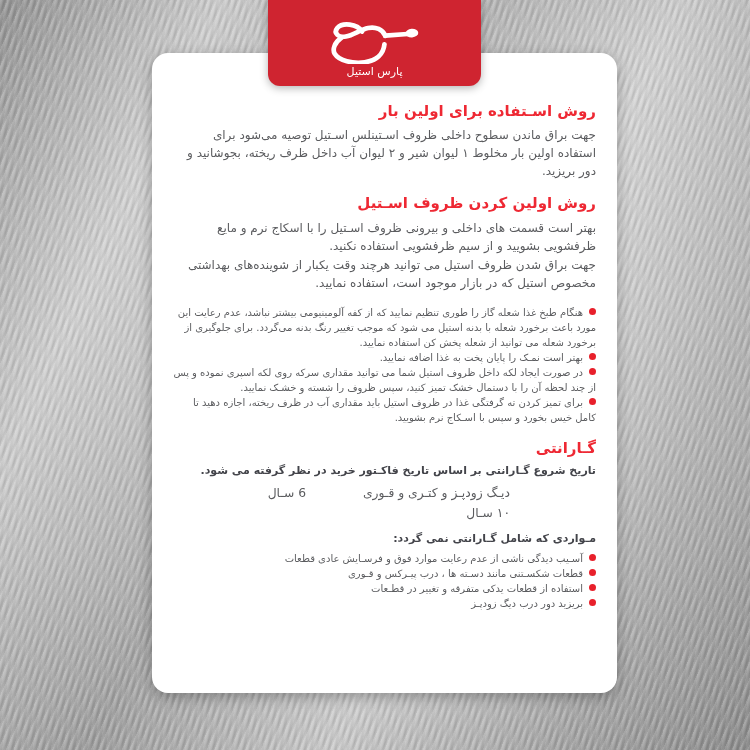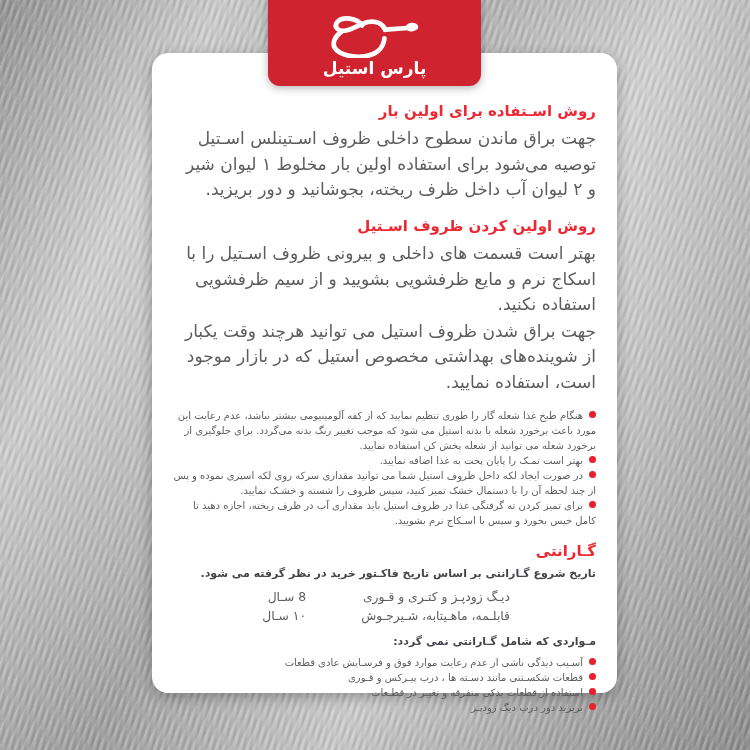--- a/index.html
+++ b/index.html
@@ -31,29 +31,29 @@
   }
   .badge{
     position:absolute;left:268px;top:0;width:213px;height:86px;
     background:#cf2430;border-radius:0 0 12px 12px;
     box-shadow:0 2px 8px rgba(0,0,0,0.30);
     display:flex;flex-direction:column;align-items:center;justify-content:flex-end;
     padding-bottom:9px;box-sizing:border-box;
   }
   .badge svg{display:block;margin-bottom:2px;}
   .brand{
-    color:#ffffff;font-size:17px;font-weight:bold;line-height:1;
+    color:#ffffff;font-size:11px;font-weight:normal;line-height:1;
     letter-spacing:0;
   }
   h2.sec-h{
     margin:0 0 5px 0;font-size:15px;font-weight:bold;color:#ee2833;line-height:1.35;
   }
   .sec{margin-bottom:13px;}
   p.body{
-    margin:0 0 1px 0;font-size:17px;line-height:1.5;color:#5b5c5f;
+    margin:0 0 1px 0;font-size:12px;line-height:1.5;color:#5b5c5f;
   }
   p.body + p.body{margin-top:0;}
   .bold-line{
     margin:2px 0 4px 0;font-size:11px;line-height:1.5;color:#43444a;font-weight:bold;
   }
   .bullet{
     margin:0;font-size:10px;line-height:1.5;color:#5b5c5f;
   }
   .dot{
     display:inline-block;width:7px;height:7px;border-radius:50%;
@@ -89,22 +89,21 @@
       <p class="bullet"><span class="dot"></span><span>در صورت ایجاد لکه داخل ظروف استیل شما می توانید مقداری سرکه روی لکه اسپری نموده و پس از چند لحظه آن را با دستمال خشک تمیز کنید، سپس ظروف را شسته و خشـک نمایید.</span></p>
       <p class="bullet"><span class="dot"></span><span>برای تمیز کردن ته گرفتگی غذا در ظروف استیل باید مقداری آب در ظرف ریخته، اجازه دهید تا کامل خیس بخورد و سپس با اسـکاج نرم بشویید.</span></p>
     </section>
 
     <section class="sec">
       <h2 class="sec-h">گـارانتی</h2>
       <p class="bold-line">تاریخ شروع گـارانتی بر اساس تاریخ فاکـتور خرید در نظر گرفته می شود.</p>
 
       <div class="wtable">
         <span class="wname">دیـگ زودپـز و کتـری و قـوری</span>
-        <span class="wval">8 سـال</span>
-        <span class="wname">قابلـمه، ماهـیتابه، شـیرجـوش</span>
+        <span class="wval">6 سـال</span>
         <span class="wval">۱۰ سـال</span>
       </div>
 
       <p class="bold-line">مـواردی که شامل گـارانتی نمی گردد:</p>
       <p class="bullet"><span class="dot"></span><span>آسـیب دیدگی ناشی از عدم رعایت موارد فوق و فرسـایش عادی قطعات</span></p>
       <p class="bullet"><span class="dot"></span><span>قطعات شکسـتنی مانند دسـته ها ، درب پیـرکس و قـوری</span></p>
       <p class="bullet"><span class="dot"></span><span>استفاده از قطعات یدکی متفرقه و تغییر در قطـعات</span></p>
       <p class="bullet"><span class="dot"></span><span>بریزید دور درب دیگ زودپـز</span></p>
     </section>
 

